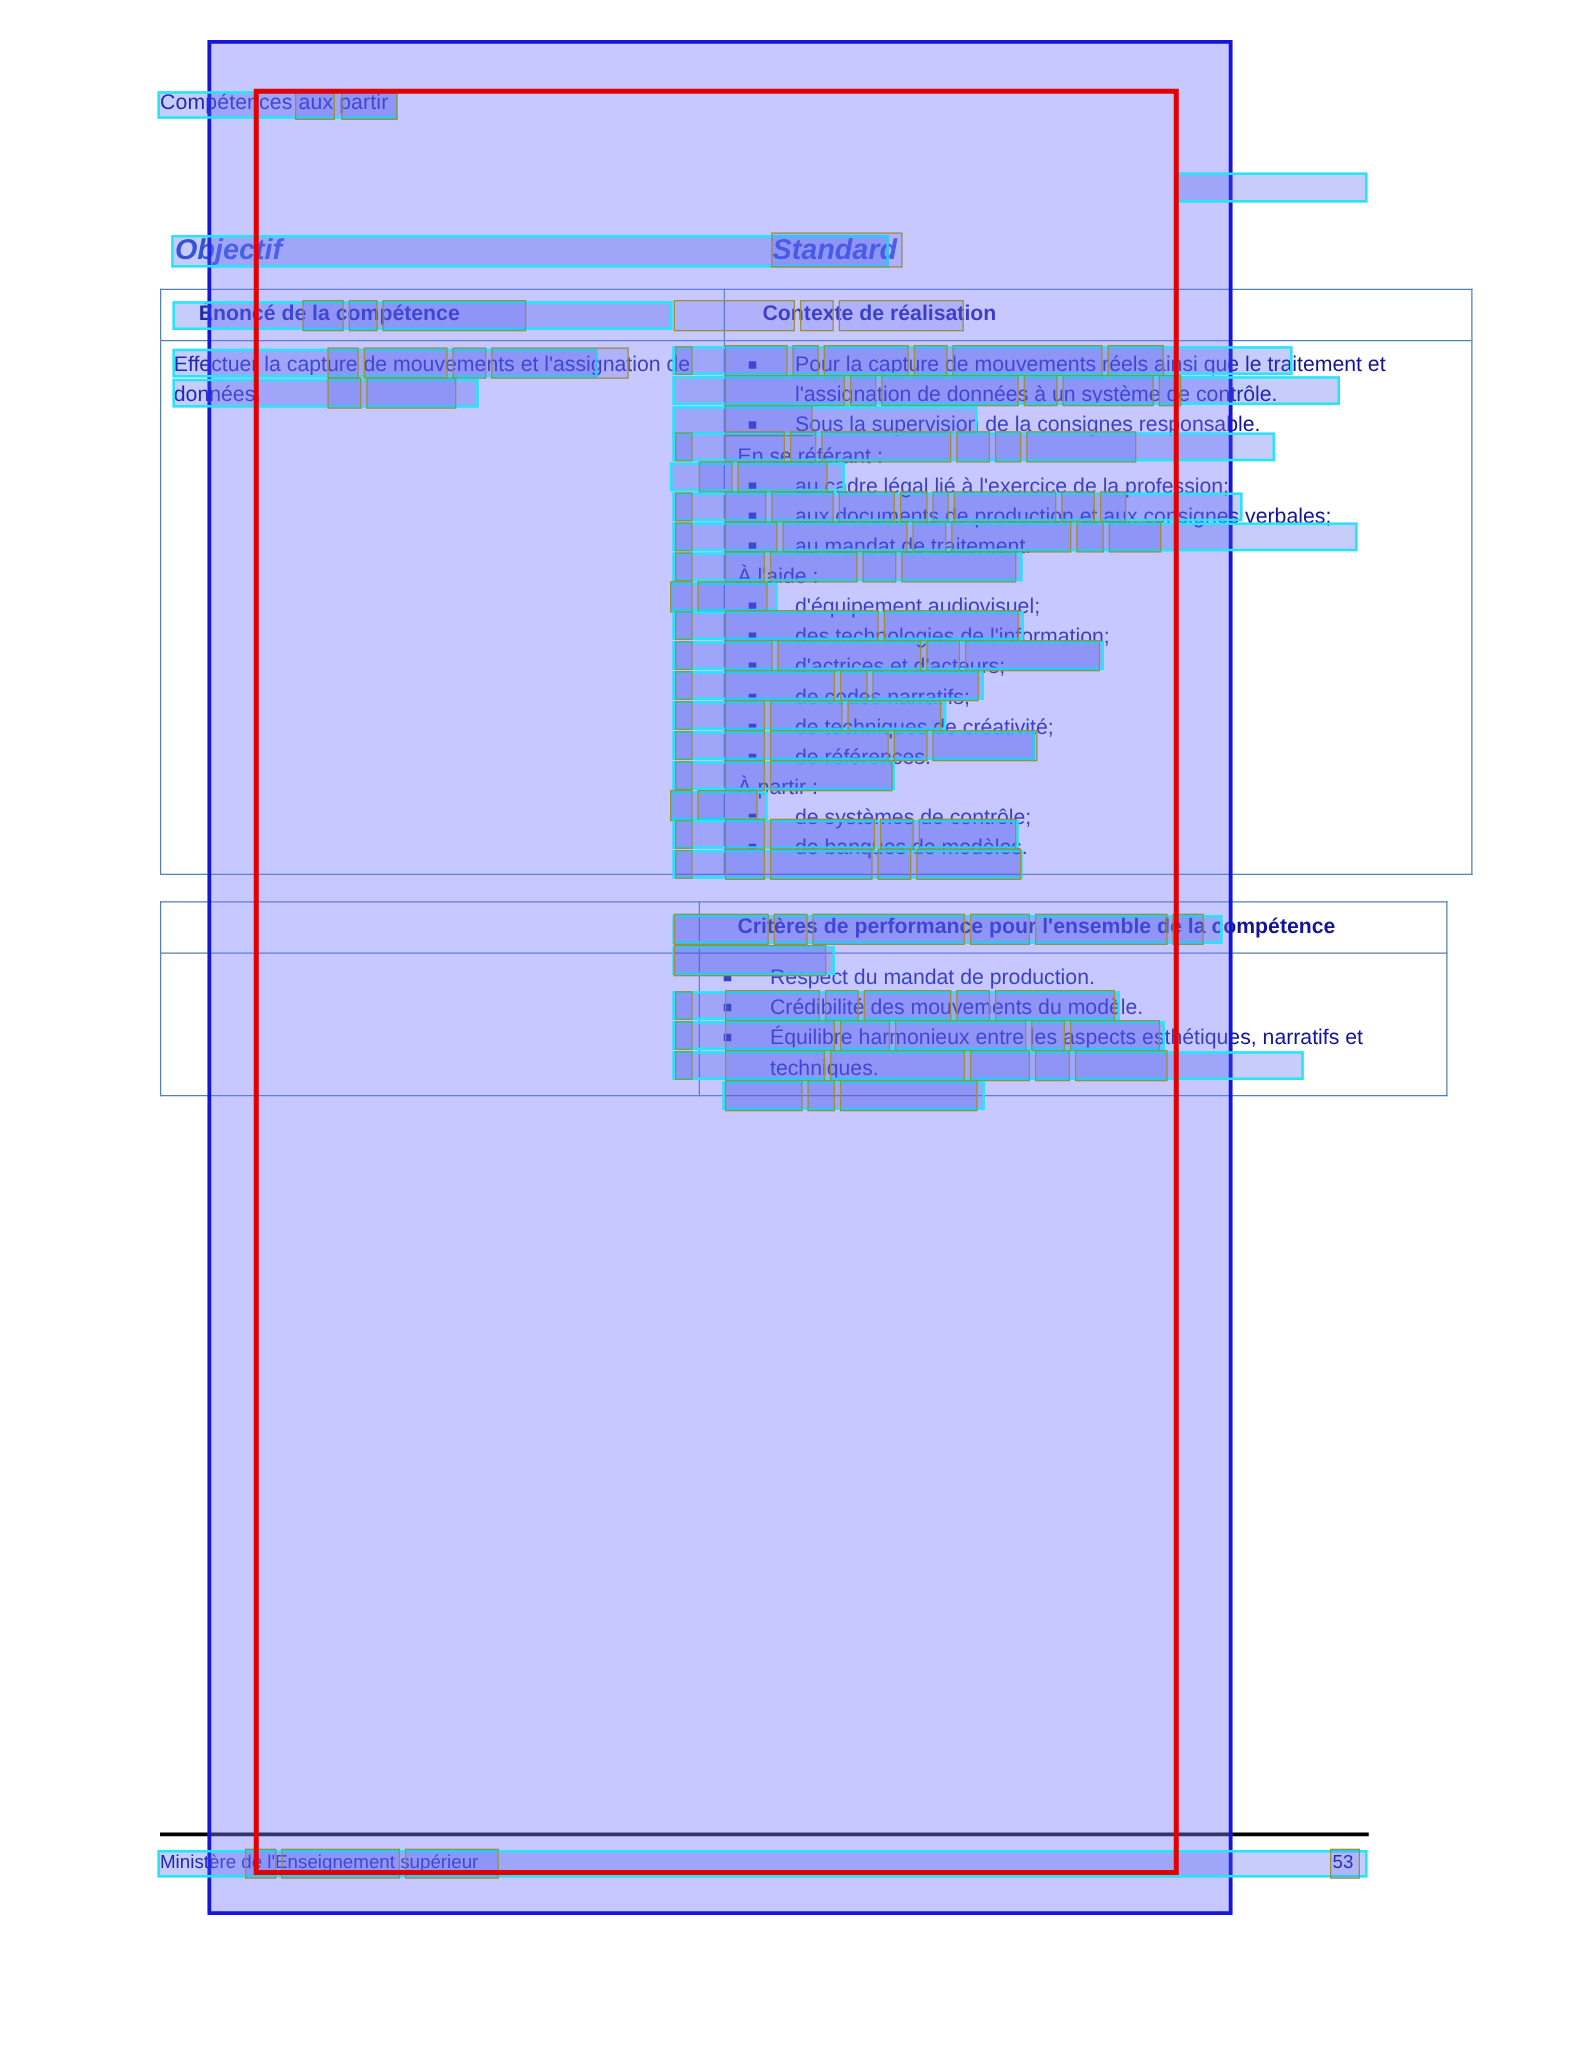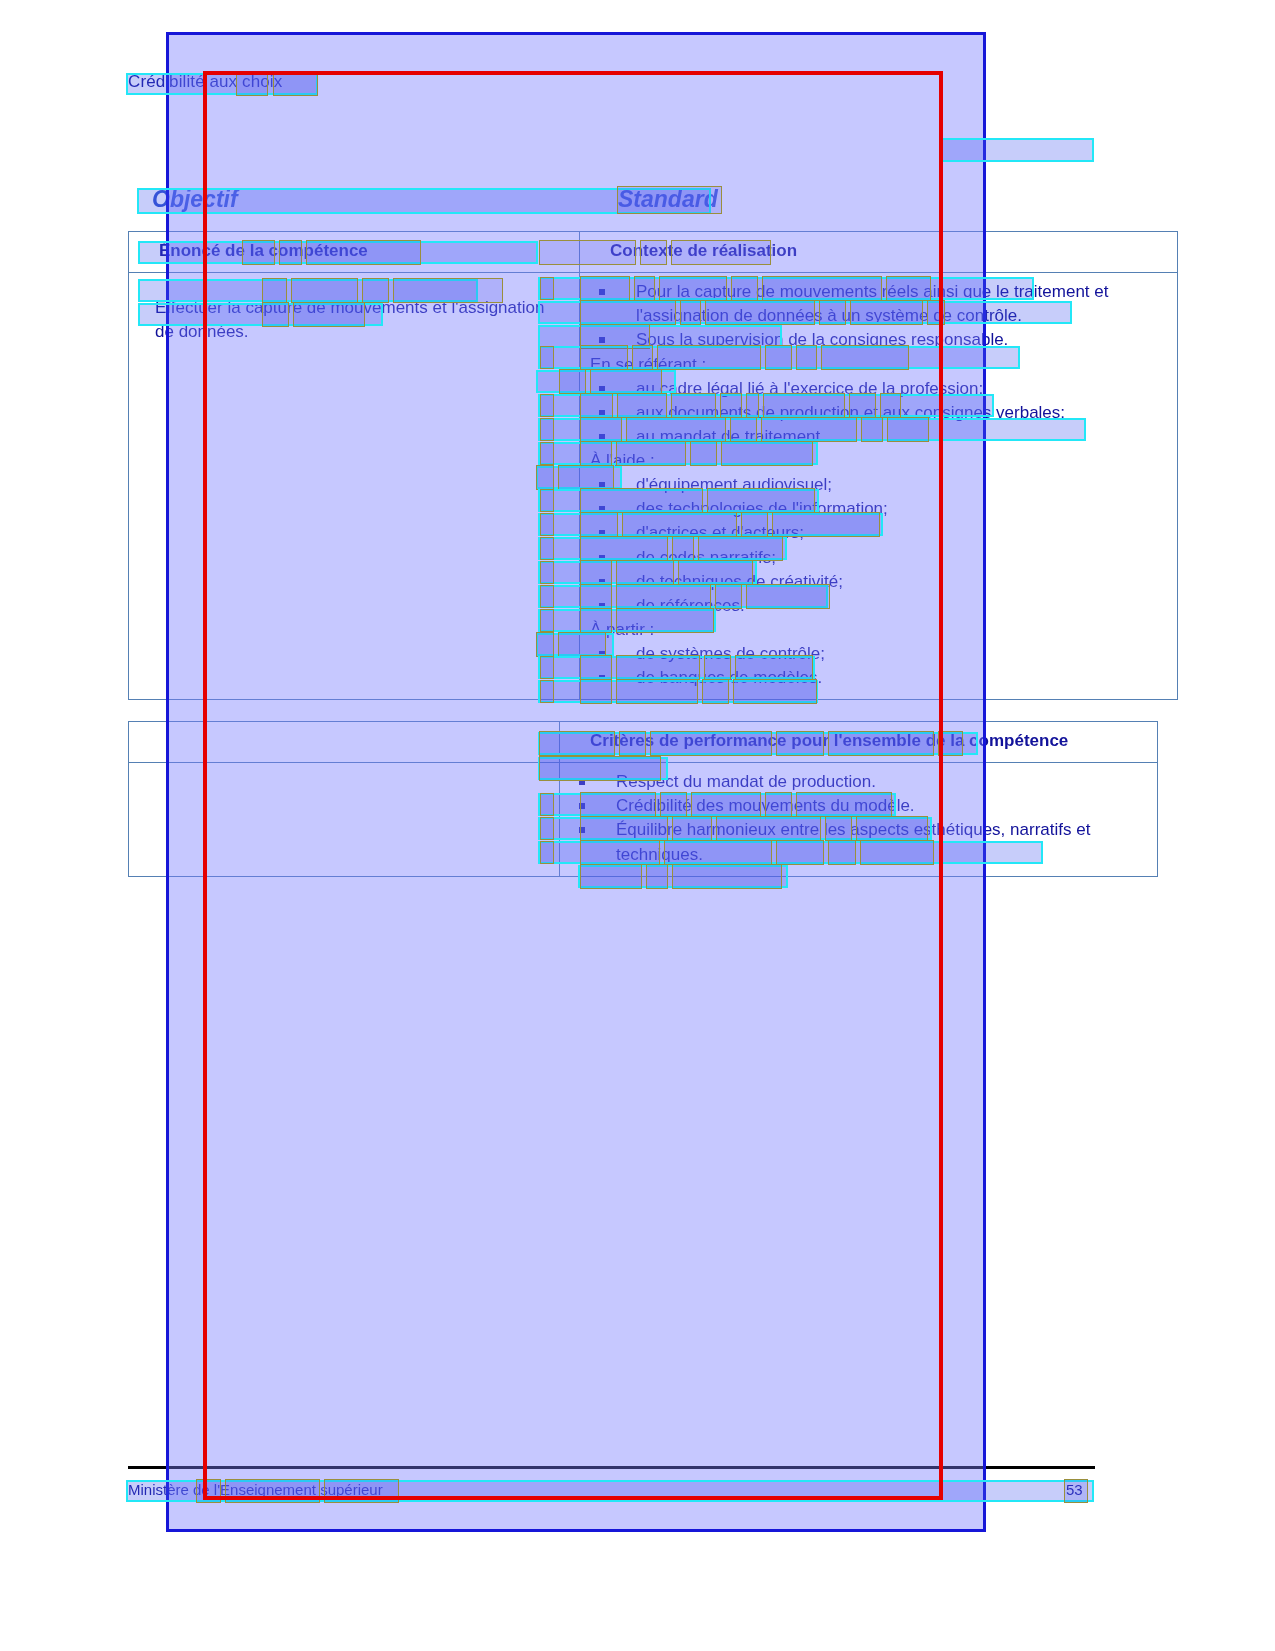--- a/index.html
+++ b/index.html
@@ -130,21 +130,21 @@
     height: 32px;
   }
   .col-heads .objectif,
   .col-heads .standard {
     position: absolute;
     font-size: 23px;
     font-weight: bold;
     font-style: italic;
     color: #2f51cf;
   }
-  .col-heads .objectif { left: 24px; top: 0; }
+  .col-heads .objectif { left: 12px; top: 0; }
   .col-heads .standard { left: 490px; top: 0; }
 
   table.comp {
     position: absolute;
     left: 128px;
     width: 967px;
     border-collapse: collapse;
     table-layout: fixed;
   }
   table.comp.t1 { top: 231px; }
@@ -158,21 +158,21 @@
     color: #12129a;
     line-height: 1.42;
   }
   table.comp td.hd {
     font-weight: bold;
     padding-left: 30px;
   }
   td.c-left  { width: 410px; }
   td.c-right { width: 557px; }
 
-  .stmt { margin: 16px; }
+  .stmt { margin: 0; }
 
   ul.blist {
     list-style: none;
     margin: 0;
     padding: 0;
   }
   ul.blist li {
     position: relative;
     padding-left: 46px;
     margin: 0 0 0 0;
@@ -214,21 +214,21 @@
     color: #12129a;
   }
 </style>
 </head>
 <body>
 
 <div class="page-canvas">
 
   <div class="doc">
 
-    <div class="running-head">Crédibilité aux choix</div>
+    <div class="running-head">Compétences aux partir</div>
 
 
     <div class="col-heads">
       <div class="objectif">Objectif</div>
       <div class="standard">Standard</div>
     </div>
 
     <table class="comp t1">
       <tbody>
           <tr>

